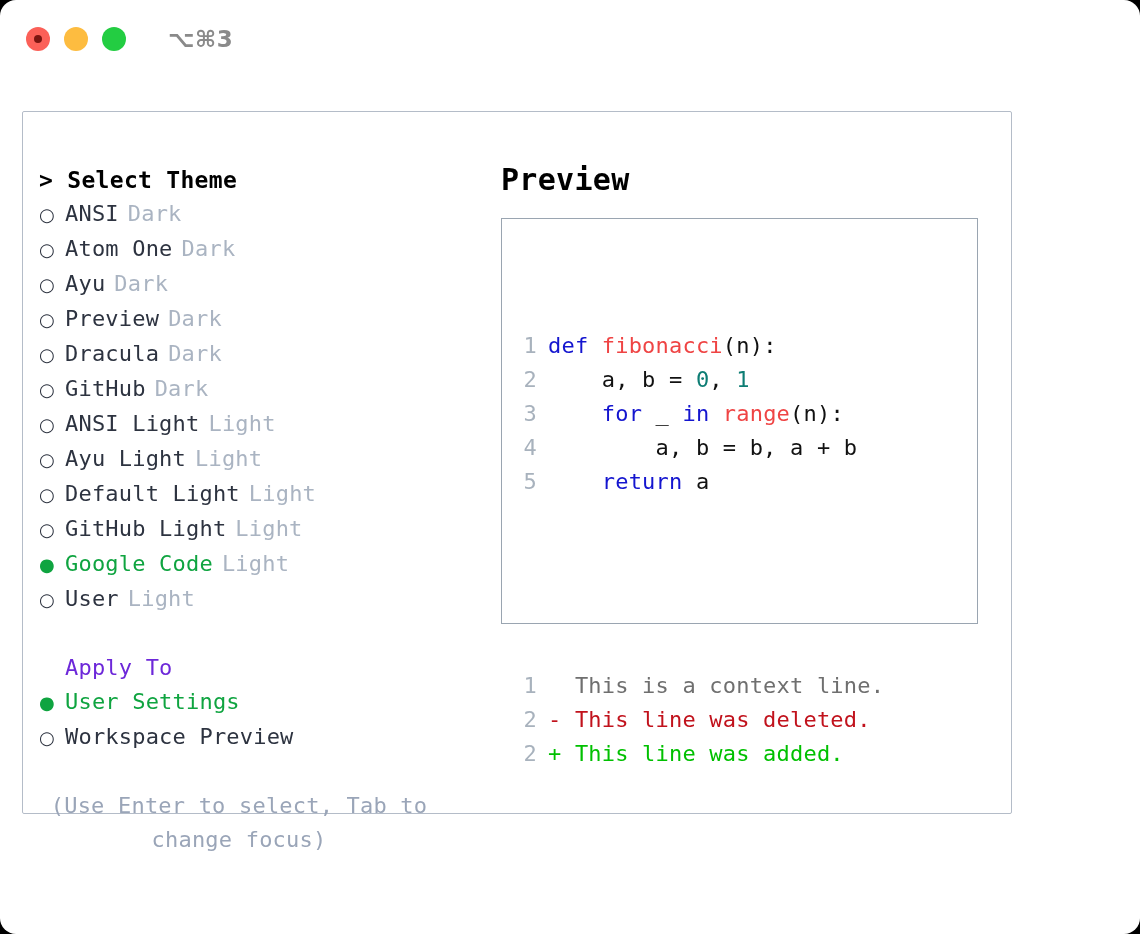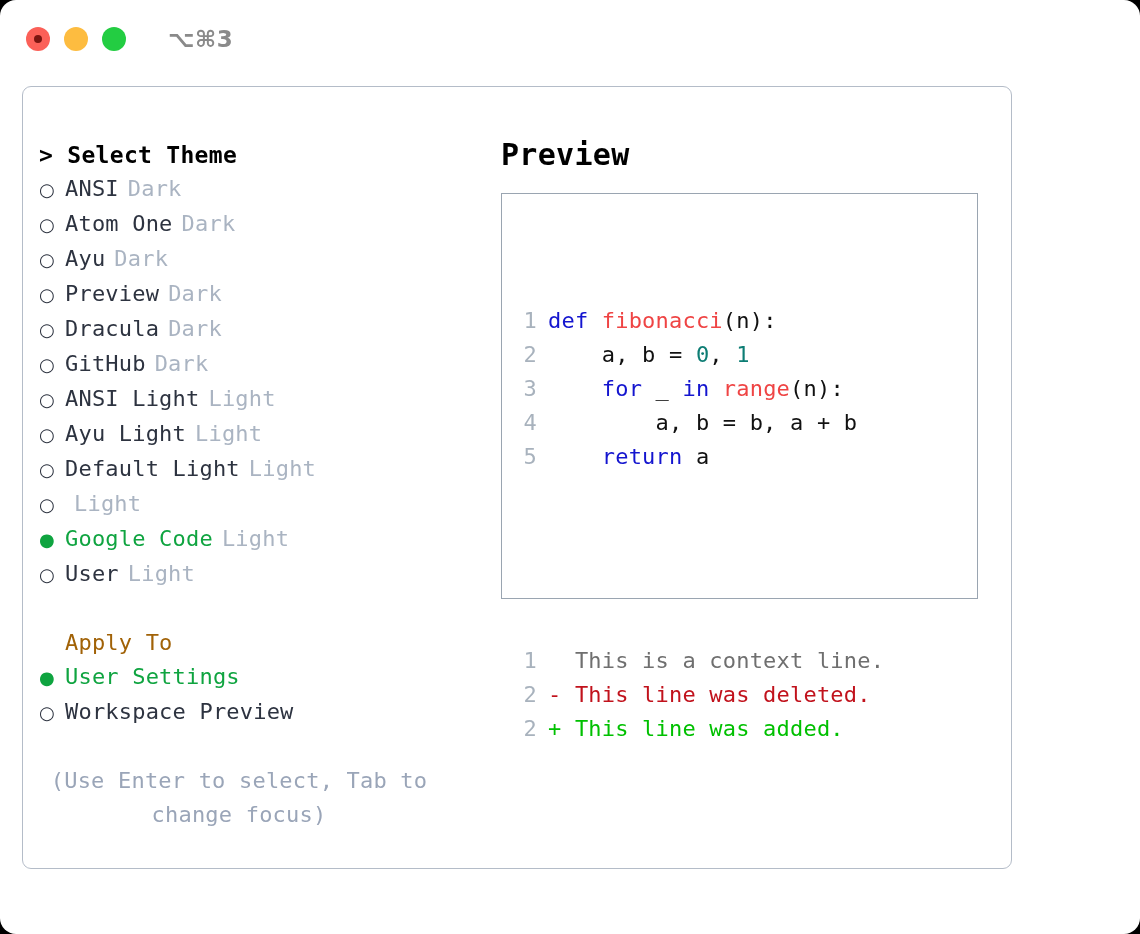--- a/index.html
+++ b/index.html
@@ -63,25 +63,25 @@
     font-size: 23px;
     font-weight: 700;
     letter-spacing: 0.5px;
     font-family: "DejaVu Sans", "Liberation Sans", sans-serif;
   }
 
   
   .panel {
     position: absolute;
     left: 22px;
-    top: 86px;
+    top: 111px;
     width: 990px;
-    height: 783px;
+    height: 703px;
     border: 1px solid #b4bcc8;
-    border-radius: 9px;
+    border-radius: 2px;
     box-sizing: border-box;
   }
 
   .columns {
     position: absolute;
     left: 0; top: 0;
     width: 100%; height: 100%;
   }
 
   
@@ -121,21 +121,21 @@
   .row.selected .row-label { color: #0fa440; }
   .row-tag {
     color: #aab4c2;
     margin-left: 9px;
   }
 
   .section-gap { height: 34px; }
 
   .apply-head {
     font-size: 22px;
-    color: #a16207;
+    color: #6d28d9;
     line-height: 34px;
     padding-left: 26px;
     white-space: pre;
     letter-spacing: 0.2px;
   }
 
   .hint {
     margin-top: 34px;
     color: #9aa5b8;
     font-size: 22px;
@@ -216,21 +216,21 @@
         <div id="theme-list">
             <div class="row"><span class="bullet">○</span><span class="row-label">ANSI</span><span class="row-tag">Dark</span></div>
             <div class="row"><span class="bullet">○</span><span class="row-label">Atom One</span><span class="row-tag">Dark</span></div>
             <div class="row"><span class="bullet">○</span><span class="row-label">Ayu</span><span class="row-tag">Dark</span></div>
             <div class="row"><span class="bullet">○</span><span class="row-label">Preview</span><span class="row-tag">Dark</span></div>
             <div class="row"><span class="bullet">○</span><span class="row-label">Dracula</span><span class="row-tag">Dark</span></div>
             <div class="row"><span class="bullet">○</span><span class="row-label">GitHub</span><span class="row-tag">Dark</span></div>
             <div class="row"><span class="bullet">○</span><span class="row-label">ANSI Light</span><span class="row-tag">Light</span></div>
             <div class="row"><span class="bullet">○</span><span class="row-label">Ayu Light</span><span class="row-tag">Light</span></div>
             <div class="row"><span class="bullet">○</span><span class="row-label">Default Light</span><span class="row-tag">Light</span></div>
-            <div class="row"><span class="bullet">○</span><span class="row-tag">Light</span></div>
+            <div class="row"><span class="bullet">○</span><span class="row-label">GitHub Light</span><span class="row-tag">Light</span></div>
             <div class="row selected"><span class="bullet sel">●</span><span class="row-label">Google Code</span><span class="row-tag">Light</span></div>
             <div class="row"><span class="bullet">○</span><span class="row-label">User</span><span class="row-tag">Light</span></div>
           </div>
 
         <div class="section-gap"></div>
 
         <div class="apply-head">Apply To</div>
         <div id="apply-list">
             <div class="row selected"><span class="bullet sel">●</span><span class="row-label">User Settings</span></div>
             <div class="row"><span class="bullet">○</span><span class="row-label">Workspace Preview</span></div>

